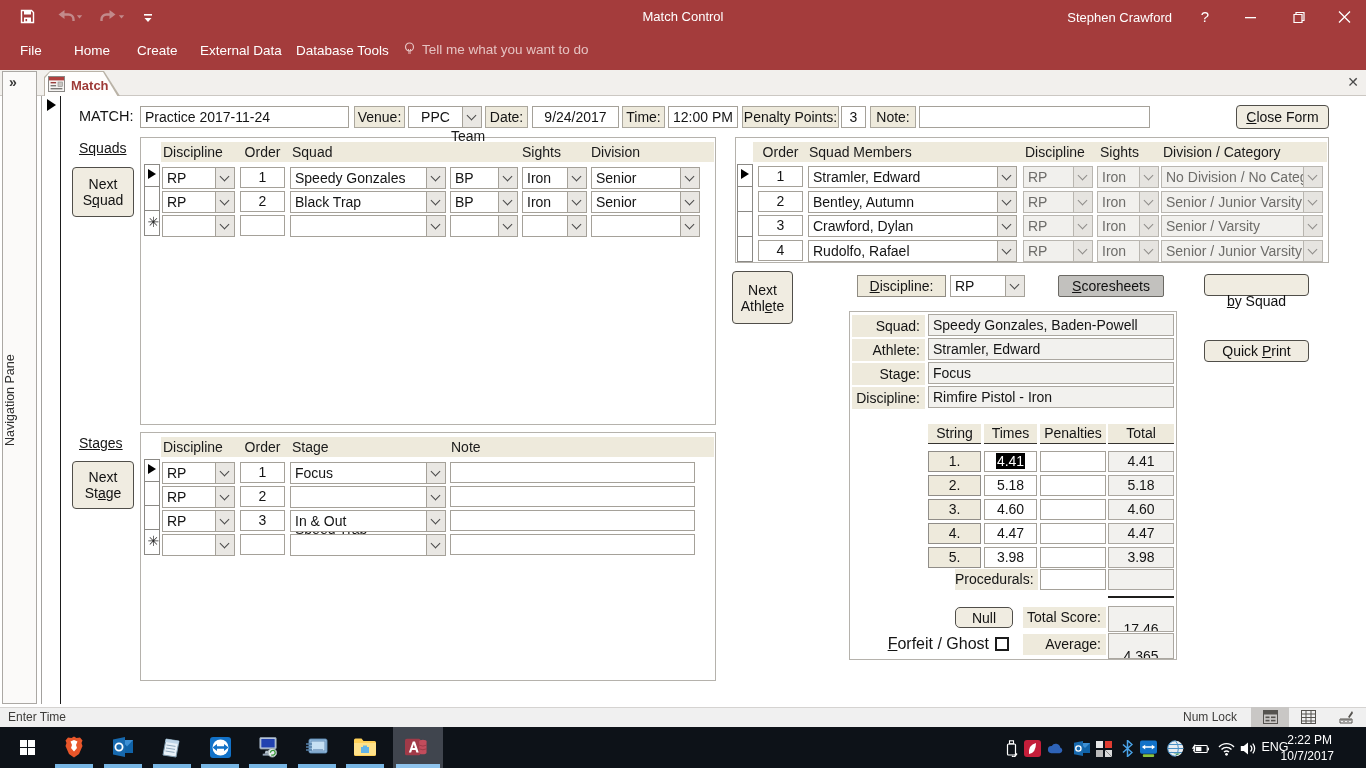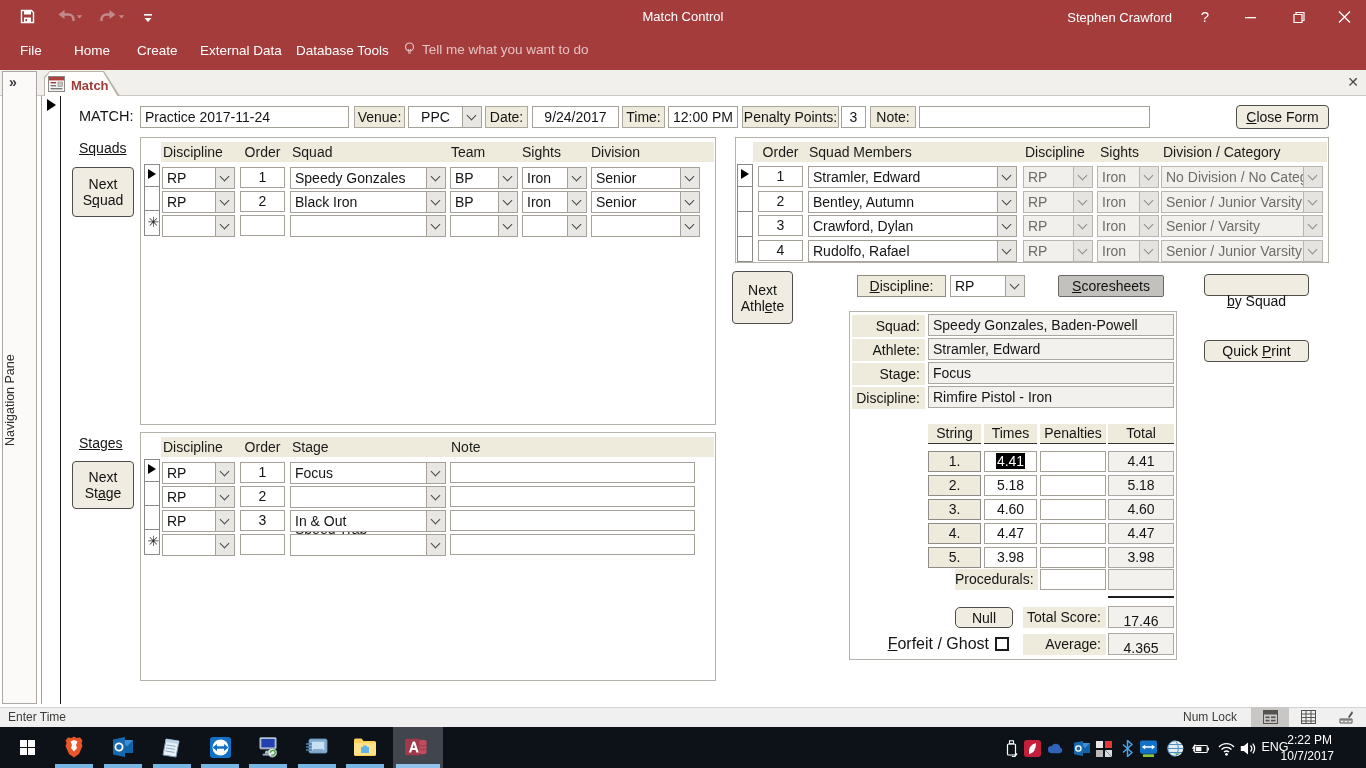--- a/index.html
+++ b/index.html
@@ -44,21 +44,21 @@
   #recsel-l { left:4px; top:0; width:1px; height:608px; background:#A3A19E; }
   #recsel-r { left:23px; top:0; width:1px; height:608px; background:#1B1B1B; }
   #recsel-arrow { left:10px; top:3px; width:0; height:0; border-left:9px solid #000; border-top:6px solid transparent; border-bottom:6px solid transparent; }
 
   .lbl { font-size:16px; color:#141414; white-space:nowrap; }
   .lbl-box { background:#EEEADC; border:1px solid #ABA79D; font-size:14px; color:#141414; text-align:center; line-height:20px; height:22px; white-space:nowrap; overflow:hidden; }
   .lbl-flat { background:#EEEADC; font-size:14px; color:#141414; text-align:right; line-height:21px; height:21px; padding-right:5px; white-space:nowrap; }
   .tbox { background:#fff; border:1px solid #A5A199; font-size:14px; color:#141414; height:22px; line-height:20px; padding:0 4px; white-space:nowrap; overflow:hidden; }
   .tbox.ctr { text-align:center; padding:0; }
   .vbox { background:#F2F1EE; border:1px solid #ABA7A0; font-size:14px; color:#141414; height:22px; line-height:20px; padding:0 4px; white-space:nowrap; overflow:hidden; }
-  .vbox.ctr { text-align:center; padding:4px; }
+  .vbox.ctr { text-align:center; padding:12px; }
   .btn { background:#F0ECE1; border:1px solid #504E49; border-radius:4px; font-size:14px; color:#111;
          display:flex; align-items:center; justify-content:center; text-align:center; line-height:16px; white-space:pre-line; }
   .btn.pressed { background:#C2C1BE; border-color:#6B6964; border-radius:2px; }
   .sec-label { font-size:14px; color:#141414; text-decoration:underline; }
 
   .combo { position:absolute; height:22px; background:#fff; border:1px solid #A5A199; }
   .combo .ct { position:absolute; left:0; top:0; right:19px; height:20px; line-height:20px; font-size:14px; color:#141414; padding-left:4px; white-space:nowrap; overflow:hidden; }
   .combo .ct.ctr { text-align:center; padding-left:0; }
   .combo .cb { position:absolute; right:0px; top:0px; width:19px; height:20px; background:#E9E7E3; border:1px solid #A5A199; border-right:none; border-top:none; border-bottom:none; }
   .combo .cb:before { content:""; position:absolute; left:5px; top:5px; width:6px; height:6px;
@@ -215,21 +215,21 @@
     <div class="abs btn" style="left:1199px; top:9px; width:93px; height:24px;"><div style="white-space: pre;"><u>C</u>lose Form</div></div>
 
     <div class="abs sec-label" style="left:42px; top:44px;text-align:center;">Squads</div>
     <div class="abs btn" style="left: 35px; top: 71px; width: 62px; height: 50px; flex-direction: column;"><div style="white-space: pre;">Next</div><div style="white-space: pre;">S<u>q</u>uad</div></div>
     <div id="squads-grid">
         <div class="gridbox" style="left: 103px; top: 41px; width: 576px; height: 288px;"></div>
         <div class="gridhdr-band" style="left: 124px; top: 46px; width: 553px; height: 20px;"></div>
         <div class="gridhdr" style="left: 126px; top: 48px;">Discipline</div>
         <div class="gridhdr" style="left: 203px; top: 48px; width: 45px; text-align: center;">Order</div>
         <div class="gridhdr" style="left: 255px; top: 48px;">Squad</div>
-        <div class="gridhdr" style="left: 414px; top: 48px; text-align: center;">Team</div>
+        <div class="gridhdr" style="left: 414px; top: 32px; text-align: center;">Team</div>
         <div class="gridhdr" style="left: 485px; top: 48px;">Sights</div>
         <div class="gridhdr" style="left: 554px; top: 48px;">Division</div>
         <div class="selcol" style="left: 107px; top: 68px; width: 16px; height: 72px;">
           <div class="selcell" style="left: 0px; right: 0px; top: 21px; height: 0px;"></div>
           <div class="selcell" style="left: 0px; right: 0px; top: 45px; height: 0px;"></div>
           <div class="sel-arrow" style="left: 3px; top: 4px;"></div>
           <div class="sel-star" style="left: 2.5px; top: 49px;">✳</div>
         </div>
         <div class="combo" style="left: 125px; top: 71px; width: 73px;">
           <div class="ct" style="position: absolute;">RP</div>
@@ -251,21 +251,21 @@
         <div class="combo" style="left: 554px; top: 71px; width: 109px;">
           <div class="ct" style="position: absolute;">Senior</div>
           <div class="cb"></div>
         </div>
         <div class="combo" style="left: 125px; top: 95px; width: 73px;">
           <div class="ct" style="position: absolute;">RP</div>
           <div class="cb"></div>
         </div>
         <div class="tbox ctr" style="position: absolute; left: 203px; top: 95px; width: 45px; height: 21px; line-height: 19px;">2</div>
         <div class="combo" style="left: 253px; top: 95px; width: 156px;">
-          <div class="ct" style="position: absolute;">Black Iron</div>
+          <div class="ct" style="position: absolute;">Black Trap</div>
           <div class="cb"></div>
         </div>
         <div class="combo" style="left: 413px; top: 95px; width: 68px;">
           <div class="ct" style="position: absolute;">BP</div>
           <div class="cb"></div>
         </div>
         <div class="combo" style="left: 485px; top: 95px; width: 65px;">
           <div class="ct" style="position: absolute;">Iron</div>
           <div class="cb"></div>
         </div>

